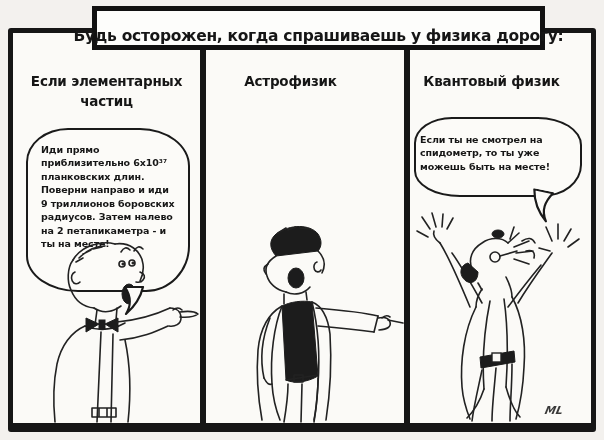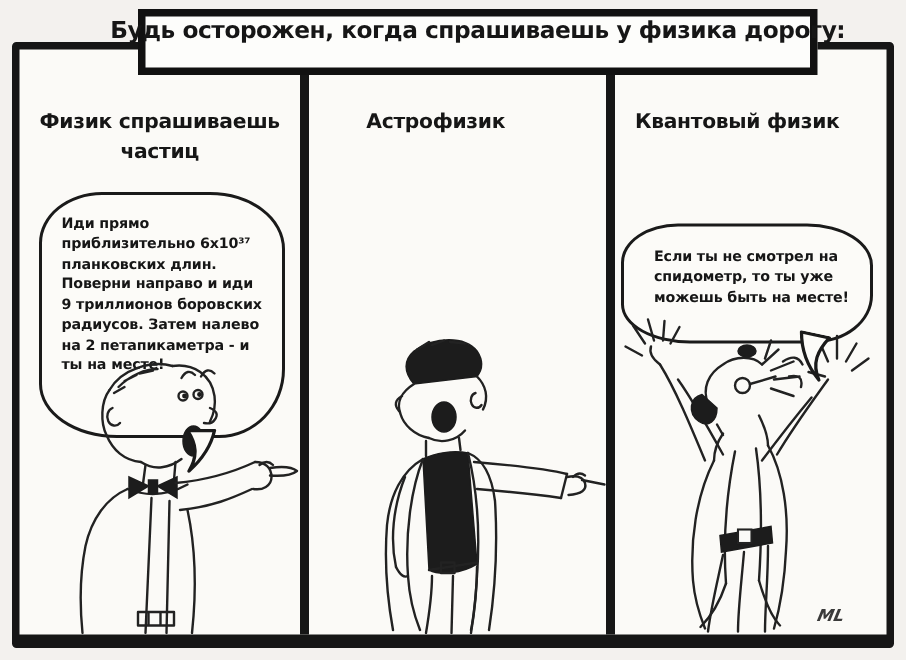--- a/index.html
+++ b/index.html
@@ -20,33 +20,33 @@
   .panel.p1{left:0;width:187px;}
   .panel.p2{left:193px;width:169px;}
   .panel.p3{left:397px;width:163px;}
   .panel-header{
     position:absolute;top:38px;left:4px;right:4px;text-align:center;
     font-size:13.5px;font-weight:bold;letter-spacing:-0.2px;line-height:1.5;
   }
   .title-box{
     position:absolute;left:92px;top:6px;width:453px;height:44px;
     box-sizing:border-box;border:5px solid #111;background:#fdfdfb;
-    display:flex;align-items:flex-start;justify-content:center;z-index:5;
+    display:flex;align-items:flex-end;justify-content:center;z-index:5;
   }
   .title-box span{font-size:15.5px;font-weight:600;letter-spacing:-0.3px;white-space:nowrap;}
   .bubble{
     position:absolute;box-sizing:border-box;border:2px solid #1a1a1a;
     background:#fcfbf8;padding:13px 11px 8px 13px;
     font-size:9.5px;font-weight:bold;line-height:1.42;letter-spacing:-0.1px;
   }
   .bubble.b1{left:13px;top:95px;width:164px;height:164px;
     border-radius:42px 50px 44px 52px / 34px 38px 46px 36px;}
   .bubble.b2{left:6px;top:87px;width:186px;height:158px;
     border-radius:46px 52px 46px 54px / 34px 36px 44px 34px;}
-  .bubble.b3{left:4px;top:116px;width:168px;height:80px;padding-top:14px;padding-left:20px;
+  .bubble.b3{left:4px;top:84px;width:168px;height:80px;padding-top:14px;padding-left:4px;
     border-radius:38px 44px 40px 46px / 26px 28px 32px 26px;}
   .tail{position:absolute;z-index:4;}
   .tail.t1{left:58%;bottom:-26px;}
   .tail.t2{left:52%;bottom:-26px;}
   .tail.t3{right:16%;bottom:-27px;transform:scaleX(-1) rotate(-12deg);}
   .figure{position:absolute;left:0;}
   .fig1{top:195px;}
   .fig2{top:193px;}
   .fig3{top:178px;}
   .signature{
@@ -58,21 +58,21 @@
   svg .fl{fill:#1c1c1c;stroke:#1c1c1c;}
 </style>
 </head>
 <body>
 
 <div class="canvas">
 
   <div class="frame">
 
     <div class="panel p1">
-      <div class="panel-header">Физик спрашиваешь частиц</div>
+      <div class="panel-header">Если элементарных частиц</div>
       <div class="bubble b1">
         <span>Иди прямо приблизительно 6x10³⁷ планковских длин. Поверни направо и иди 9 триллионов боровских радиусов. Затем налево на 2 петапикаметра - и ты на месте!</span>
         <svg class="tail t1" width="26" height="30" viewBox="0 0 26 30">
           <path d="M4 1 C 10 10, 11 18, 5 28 C 14 20, 20 10, 22 1 Z" fill="#fcfbf8" stroke="#1a1a1a" stroke-width="2.2" stroke-linejoin="round"></path>
         </svg>
       </div>
       <svg class="figure fig1" width="187" height="195" viewBox="0 0 187 195">
 
         <path class="ln" d="M60 32 C 68 18, 88 12, 102 16"></path>
         <path class="ln" d="M66 30 C 74 22, 84 18, 92 18 M63 34 l7 -4 M70 26 l8 -4 M80 21 l9 -2"></path>

